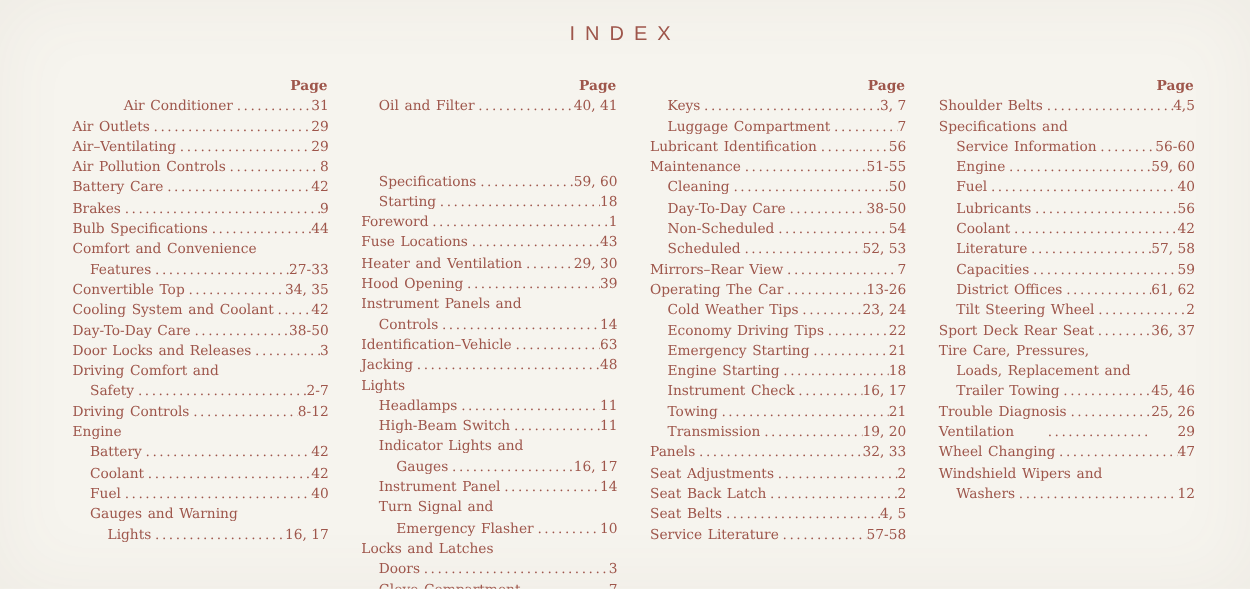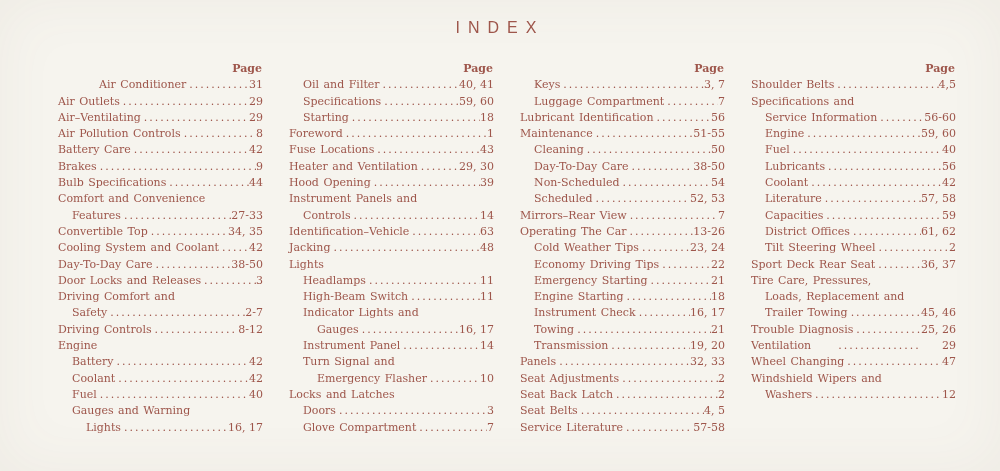--- a/index.html
+++ b/index.html
@@ -182,21 +182,21 @@
           <span class="pagenum">16, 17</span>
         </div>
       </div>
     <div class="col">
       <div class="page-header">Page</div>
     <div class="row" style="padding-left: 14px;">
           <span class="label">Oil and Filter</span>
           <span class="leader">................................................................................</span>
           <span class="pagenum">40, 41</span>
         </div>
-        <div class="row" style="padding-left: 14px;">
+        <div class="row" style="padding-left: 14px; margin-top: 44px;">
           <span class="label">Specifications</span>
           <span class="leader">................................................................................</span>
           <span class="pagenum">59, 60</span>
         </div>
         <div class="row" style="padding-left: 14px;">
           <span class="label">Starting</span>
           <span class="leader">................................................................................</span>
           <span class="pagenum">18</span>
         </div>
         <div class="row" style="padding-left: 0px;">

